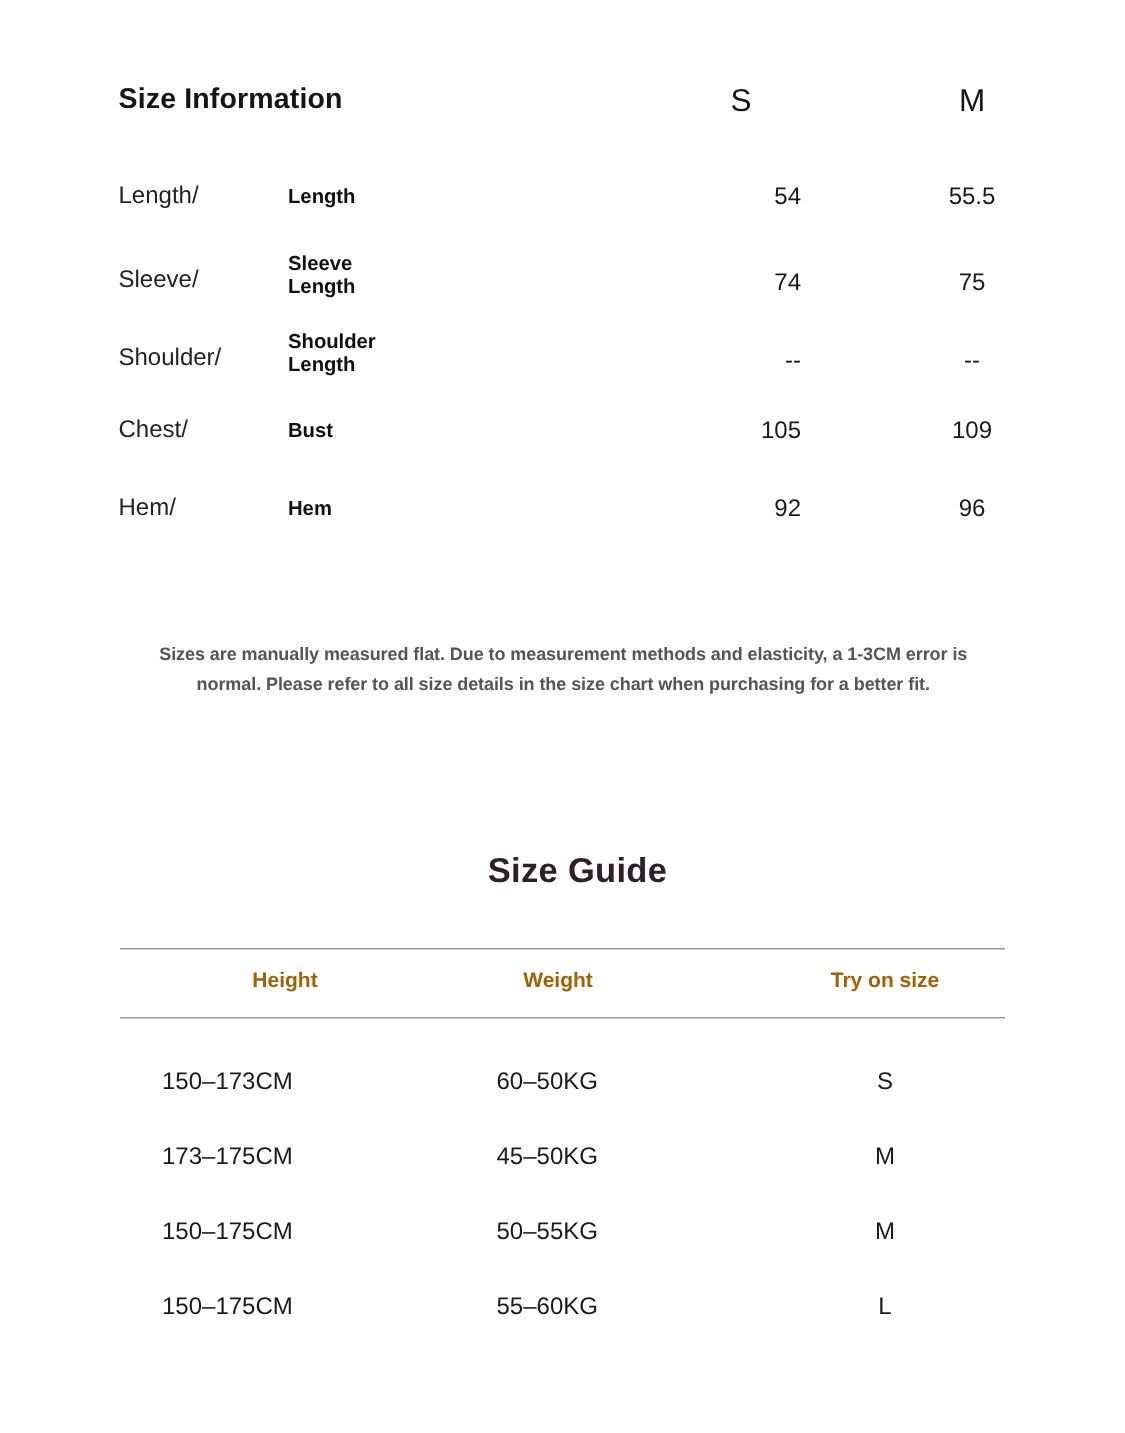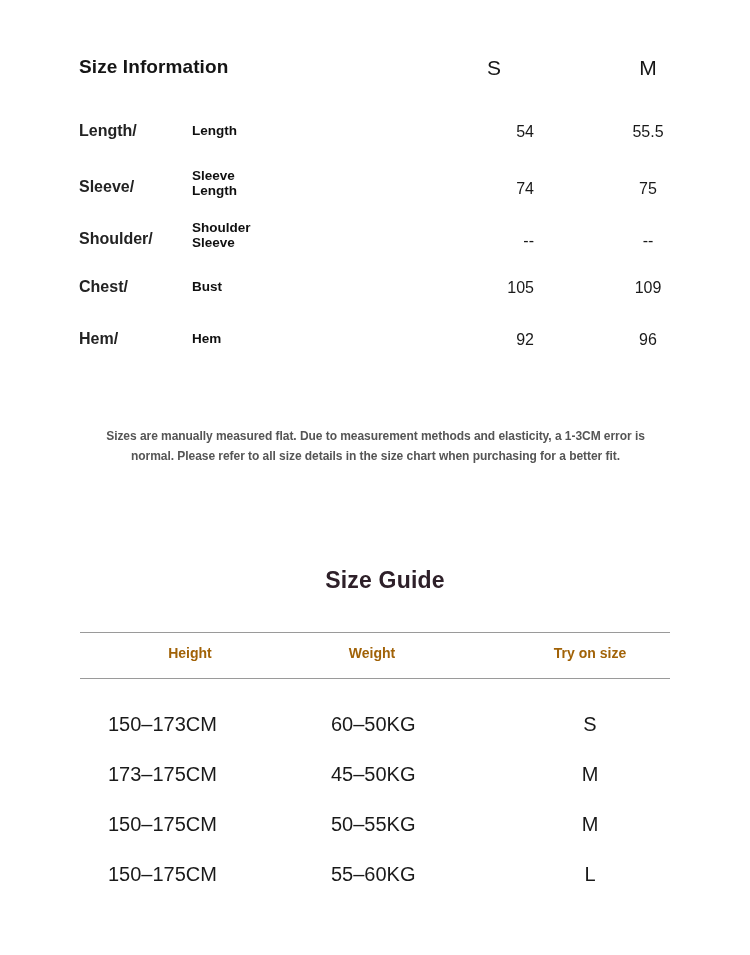--- a/index.html
+++ b/index.html
@@ -64,21 +64,21 @@
   }
   .si-row {
     position: relative;
     height: 52px;
   }
   .si-label {
     position: absolute;
     left: 79px;
     top: 10px;
     font-size: 16px;
-    font-weight: bold;
+    font-weight: normal;
     color: #232323;
     white-space: nowrap;
   }
   .si-sub {
     position: absolute;
     left: 192px;
     top: 11px;
     font-size: 13.5px;
     font-weight: bold;
     color: #101010;
@@ -162,21 +162,21 @@
     top: 713px;
     width: 750px;
   }
   .g-row {
     position: relative;
     height: 50px;
   }
   .g-cell {
     position: absolute;
     top: 0;
-    font-size: 20px;
+    font-size: 16px;
     font-weight: normal;
     color: #1a1a1a;
     white-space: nowrap;
   }
   .g-cell.c0 { left: 108px; }
   .g-cell.c1 { left: 331px; }
   .g-cell.c2 { left: 560px; width: 60px; text-align: center; }
 </style>
 </head>
 <body>
@@ -204,21 +204,21 @@
         <div class="si-label">Sleeve/</div>
         <div class="si-sub">Sleeve
 Length</div>
         <div class="si-val s">74</div>
         <div class="si-val m">75</div>
       </div>
 
       <div class="si-row two">
         <div class="si-label">Shoulder/</div>
         <div class="si-sub">Shoulder
-Sleeve</div>
+Length</div>
         <div class="si-val s">--</div>
         <div class="si-val m">--</div>
       </div>
 
       <div class="si-row">
         <div class="si-label">Chest/</div>
         <div class="si-sub">Bust</div>
         <div class="si-val s">105</div>
         <div class="si-val m">109</div>
       </div>

